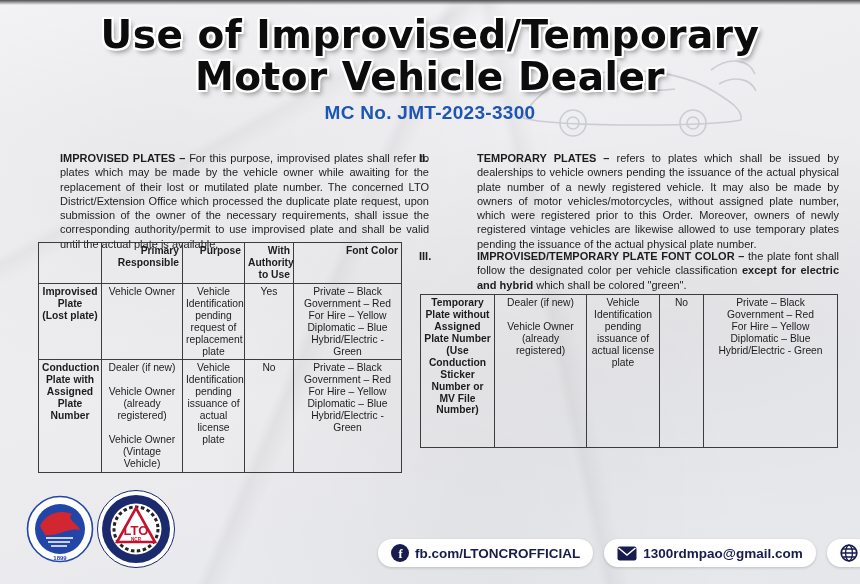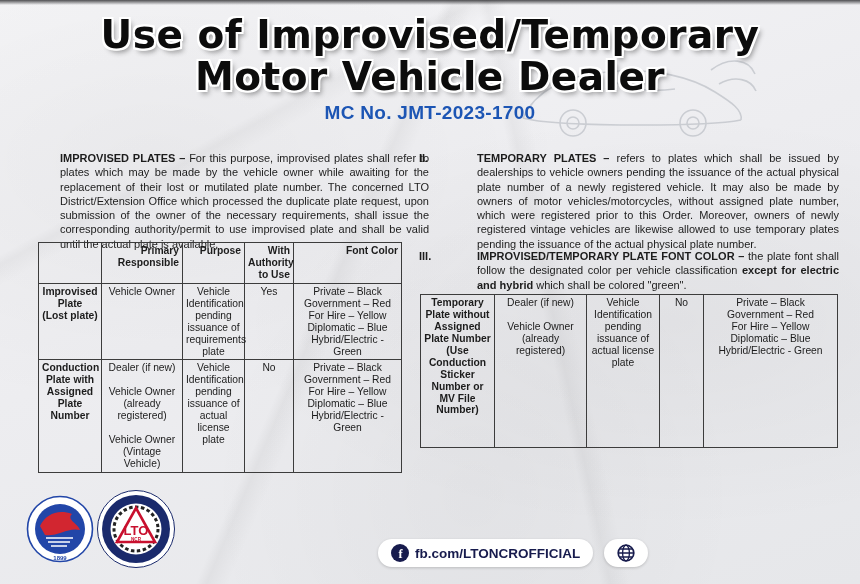--- a/index.html
+++ b/index.html
@@ -68,21 +68,21 @@
         <circle cx="178" cy="83" r="6"></circle>
       <path d="M92 34 C100 48 130 53 160 49"></path>
       <path d="M196 30 C214 16 234 19 240 34"></path>
       <path d="M204 44 C220 35 236 39 241 51"></path>
     </g>
   </svg>
 
   <div class="header">
     <div class="title-line">Use of Improvised/Temporary</div>
     <div class="title-line">Motor Vehicle Dealer</div>
-    <div class="subtitle">MC No. JMT-2023-1700</div>
+    <div class="subtitle">MC No. JMT-2023-3300</div>
   </div>
 
   <div class="col-left-para para">
     <span class="bold">IMPROVISED PLATES –</span><span> For this purpose, improvised plates shall refer to plates which may be made by the vehicle owner while awaiting for the replacement of their lost or mutilated plate number. The concerned LTO District/Extension Office which processed the duplicate plate request, upon submission of the owner of the necessary requirements, shall issue the corresponding authority/permit to use improvised plate and shall be valid until the actual plate is available.</span>
   </div>
 
   <table class="tbl-left">
     <colgroup>
         <col style="width:63px">
         <col style="width:81px">
@@ -97,21 +97,21 @@
         <th>Purpose</th>
         <th>With Authority to Use</th>
         <th>Font Color</th>
       </tr>
     </thead>
     <tbody>
       <tr>
         <td class="ml row-label">Improvised Plate
 (Lost plate)</td>
         <td class="ml">Vehicle Owner</td>
-        <td class="ml">Vehicle Identification pending issuance of requirements plate</td>
+        <td class="ml">Vehicle Identification pending request of replacement plate</td>
         <td class="ml">Yes</td>
         <td class="ml">Private – Black
 Government – Red
 For Hire – Yellow
 Diplomatic – Blue
 Hybrid/Electric - Green</td>
       </tr>
       <tr>
         <td class="ml row-label">Conduction Plate with Assigned Plate Number</td>
         <td class="ml">Dealer (if new)
@@ -190,20 +190,27 @@
 
   <div class="pills">
     <div class="pill">
       <svg width="18" height="18" viewBox="0 0 18 18">
         <circle cx="9" cy="9" r="9" fill="#171b4d"></circle>
         <text x="9.6" y="14" text-anchor="middle" font-size="12.5" font-weight="bold" fill="#ffffff" font-family="Liberation Serif, serif">f</text>
       </svg>
       <span>fb.com/LTONCROFFICIAL</span>
     </div>
     <div class="pill">
+      <svg width="20" height="15" viewBox="0 0 20 15">
+        <rect x="0.5" y="0.5" width="19" height="14" rx="2.2" fill="#171b4d"></rect>
+        <path d="M1.5 2 L10 9 L18.5 2" fill="none" stroke="#ffffff" stroke-width="1.5"></path>
+      </svg>
+      <span>1300rdmpao@gmail.com</span>
+    </div>
+    <div class="pill">
       <svg width="18" height="18" viewBox="0 0 18 18">
         <circle cx="9" cy="9" r="7.8" fill="none" stroke="#171b4d" stroke-width="1.7"></circle>
         <ellipse cx="9" cy="9" rx="3.4" ry="7.8" fill="none" stroke="#171b4d" stroke-width="1.3"></ellipse>
         <path d="M1.6 9 h14.8 M2.6 5 h12.8 M2.6 13 h12.8" stroke="#171b4d" stroke-width="1.3" fill="none"></path>
       </svg>
 
     </div>
   </div>
 </div>
 

